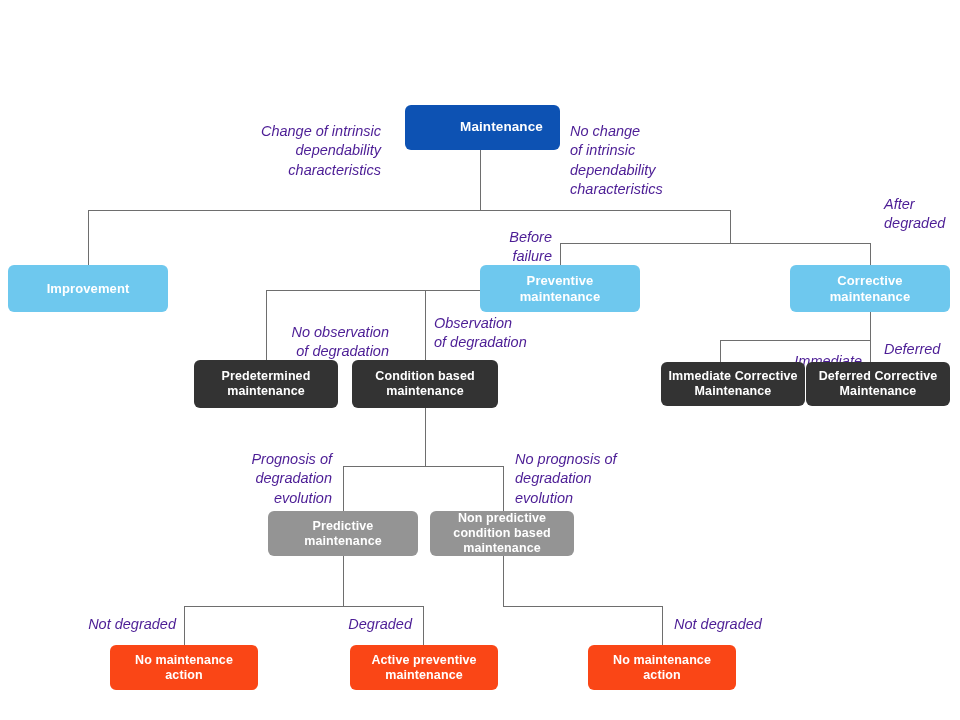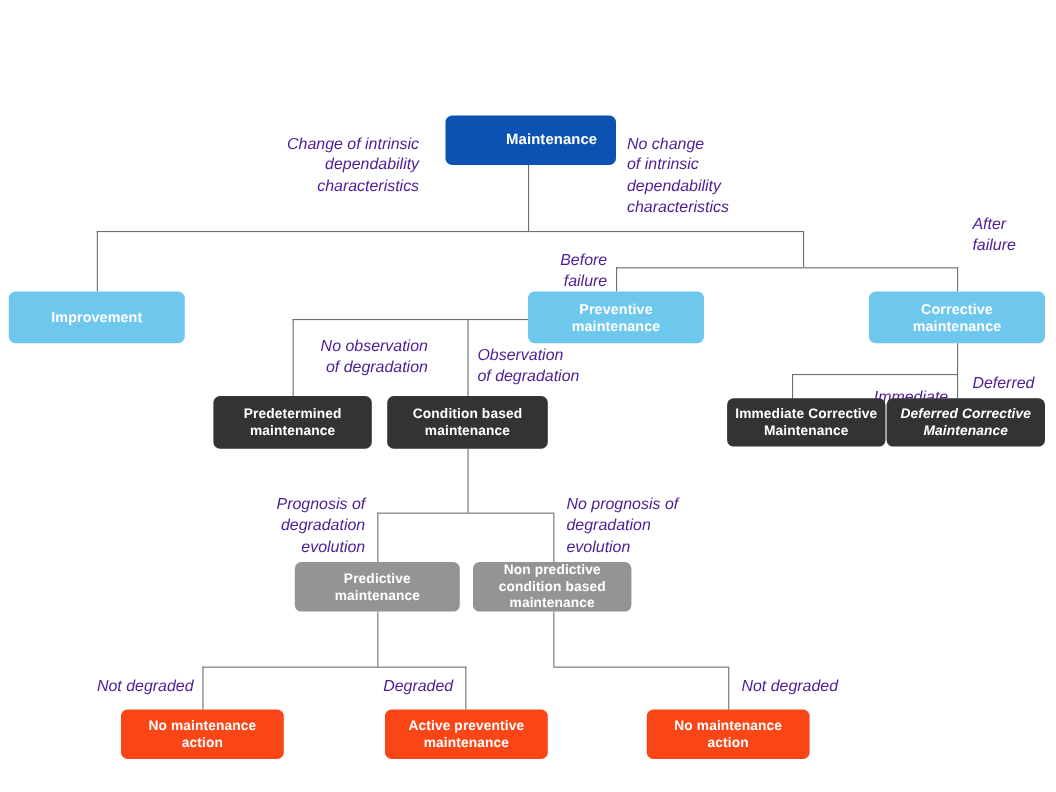--- a/index.html
+++ b/index.html
@@ -105,23 +105,23 @@
 
   <div class="edge-label left" style="left:570px; top:122px; width:160px;">No change
 of intrinsic
 dependability
 characteristics</div>
 
   <div class="edge-label right" style="left:430px; top:228px; width:122px;">Before
 failure</div>
 
   <div class="edge-label left" style="left:884px; top:195px; width:76px;">After
-failure</div>
+degraded</div>
 
-  <div class="edge-label right" style="left:215px; top:306px; width:174px;">No observation
+  <div class="edge-label right" style="left:215px; top:323px; width:174px;">No observation
 of degradation</div>
 
   <div class="edge-label left" style="left:434px; top:314px; width:160px;">Observation
 of degradation</div>
 
   <div class="edge-label right" style="left:700px; top:352px; width:162px;">Immediate</div>
 
   <div class="edge-label left" style="left:884px; top:340px; width:90px;">Deferred</div>
 
   <div class="edge-label right" style="left:168px; top:450px; width:164px;">Prognosis of
@@ -151,21 +151,21 @@
   <div class="node dark" style="left:194px; top:360px; width:144px; height:48px;">Predetermined
 maintenance</div>
 
   <div class="node dark" style="left:352px; top:360px; width:146px; height:48px;">Condition based
 maintenance</div>
 
   <div class="node dark" style="left:648px; top:362px; width:144px; height:44px;margin-left:13px;">Immediate
 Corrective
 Maintenance</div>
 
-  <div class="node dark" style="left:806px; top:362px; width:144px; height:44px;font-style:italic;">Deferred
+  <div class="node dark" style="left:806px; top:362px; width:144px; height:44px;">Deferred
 Corrective
 Maintenance</div>
 
   <div class="node gray" style="left:268px; top:511px; width:150px; height:45px;">Predictive
 maintenance</div>
 
   <div class="node gray" style="left:430px; top:511px; width:144px; height:45px;">Non predictive
 condition based
 maintenance</div>
 

